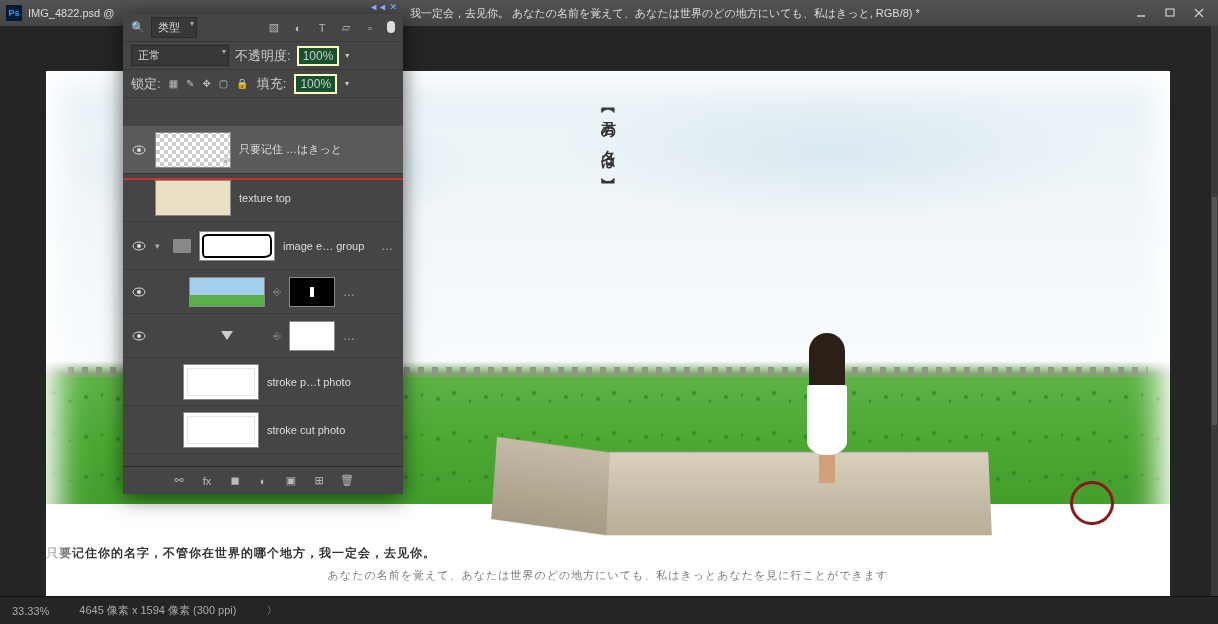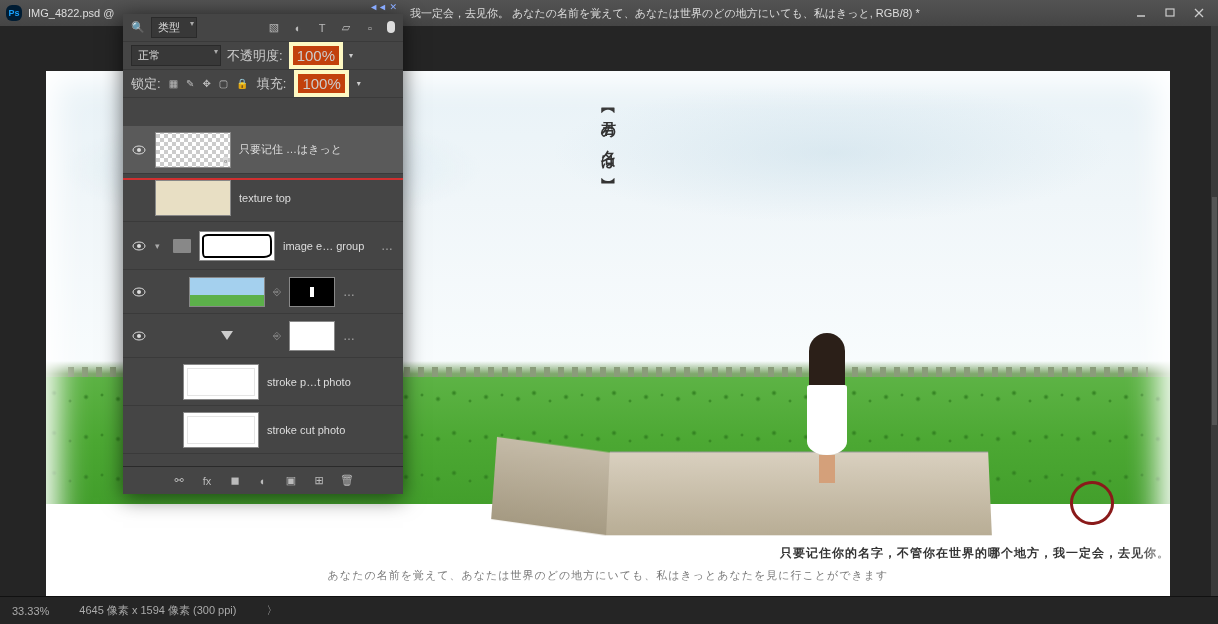--- a/index.html
+++ b/index.html
@@ -1,18 +1,18 @@
 <!DOCTYPE html>
 <html><head>
 <meta charset="utf-8">
 <style>
 *{margin:0;padding:0;box-sizing:border-box;font-family:"Microsoft YaHei",sans-serif;-webkit-font-smoothing:antialiased}
 body{width:1218px;height:624px;background:#0a0a0a;overflow:hidden;position:relative}
 .titlebar{height:26px;background:linear-gradient(#535353,#454545);display:flex;align-items:center;color:#ddd;font-size:11px;padding:0 6px}
-.ps-logo{width:16px;height:16px;background:#001c33;border-radius:6px;margin-right:6px;display:flex;align-items:center;justify-content:center;color:#18a0fb;font-weight:bold;font-size:9px}
+.ps-logo{width:16px;height:16px;background:#001c33;border-radius:0;margin-right:6px;display:flex;align-items:center;justify-content:center;color:#18a0fb;font-weight:bold;font-size:9px}
 .title-text{flex:0 0 auto}
 .title-spacer{flex:1}
 .title-right{display:flex;align-items:center;gap:2px}
 .winbtn{width:27px;height:18px;display:flex;align-items:center;justify-content:center;color:#ccc;font-size:11px}
 .winbtn svg{width:10px;height:10px}
 .canvas-area{position:absolute;left:0;top:26px;right:7px;bottom:28px;background:#252525;overflow:hidden}
 .scrollbar-v{position:absolute;right:0;top:26px;width:7px;bottom:28px;background:#3a3a3a}
 .scrollbar-v::after{content:"";position:absolute;left:1px;right:1px;top:30%;height:40%;background:#555}
 .canvas-img{position:absolute;left:46px;top:45px;width:1124px;height:528px;background:#fff;overflow:hidden}
 .sky{position:absolute;left:0;top:0;right:0;height:62%;background:linear-gradient(180deg,#e8f2f7 0%,#f0f6f9 40%,#fafdfe 100%)}
@@ -21,38 +21,38 @@
 .fence{position:absolute;left:2%;right:2%;top:56%;height:12px;background:repeating-linear-gradient(90deg,#8a9c7a 0 6px,transparent 6px 14px)}
 .bottom-white{position:absolute;left:0;right:0;bottom:0;height:18%;background:#fff}
 .platform{position:absolute;right:16%;bottom:12%;width:34%;height:16%;background:linear-gradient(180deg,#d9d0bf,#b8ad95);transform:perspective(300px) rotateX(4deg);border-top:1px solid #999}
 .platform::before{content:"";position:absolute;right:100%;top:0;bottom:0;width:30%;background:linear-gradient(180deg,#c5bba8,#a59a82);transform:skewY(8deg);transform-origin:right top}
 .girl{position:absolute;right:28%;bottom:22%;width:56px;height:150px}
 .hair{position:absolute;top:0;left:50%;transform:translateX(-50%);width:36px;height:80px;background:#2b1f18;border-radius:18px 18px 8px 8px}
 .dress{position:absolute;top:52px;left:50%;transform:translateX(-50%);width:40px;height:70px;background:#fff;border-radius:4px 4px 30px 30px/4px 4px 20px 20px}
 .legs{position:absolute;bottom:0;left:50%;transform:translateX(-50%);width:16px;height:28px;background:linear-gradient(90deg,#d4a07a 0 48%,transparent 48% 52%,#d4a07a 52% 100%)}
 .vtext{position:absolute;left:50%;top:6%;transform:translateX(-50%);color:#333;font-size:15px;writing-mode:vertical-rl;letter-spacing:6px;font-weight:bold}
 .logo-seal{position:absolute;right:5%;bottom:14%;width:44px;height:44px;border:3px solid #8a1a1a;border-radius:50%;transform:rotate(-8deg)}
-.cap1{position:absolute;left:0;right:0;bottom:7%;text-align:right;color:#333;font-size:12px;font-weight:bold;letter-spacing:1px}
+.cap1{position:absolute;left:0;right:0;bottom:7%;text-align:left;color:#333;font-size:12px;font-weight:bold;letter-spacing:1px}
 .cap2{position:absolute;left:0;right:0;bottom:3%;text-align:center;color:#555;font-size:11px;letter-spacing:1px}
 .wc-edge{position:absolute;inset:0;pointer-events:none;box-shadow:inset 0 0 30px 12px #fff}
 
 .panel{position:absolute;left:123px;top:14px;width:280px;height:480px;background:#454545;box-shadow:0 4px 20px rgba(0,0,0,.6);font-size:11px;color:#ccc}
 .panel-tabs{height:26px;background:#363636;display:flex;align-items:stretch;border-bottom:1px solid #222}
 .ptab{padding:0 12px;display:flex;align-items:center;color:#888;font-size:11px}
 .ptab.active{background:#454545;color:#ddd}
 .p-ctrl{position:absolute;right:2px;top:0;display:flex;gap:2px;font-size:10px;color:#888}
 .panel-close-chevrons{position:absolute;right:6px;top:-12px;color:#8af;font-size:9px}
 .panel-row{display:flex;align-items:center;padding:4px 8px;gap:6px;height:28px;border-bottom:1px solid #3a3a3a}
 .search-ico{width:14px;text-align:center}
 .sel{flex:0 0 auto;background:#383838;padding:2px 16px 2px 6px;font-size:11px;color:#ddd;border:1px solid #2a2a2a;position:relative}
 .sel::after{content:"▾";position:absolute;right:2px;top:1px;font-size:8px;color:#aaa}
 .row-icons{margin-left:auto;display:flex;gap:10px;color:#bbb}
 .row-icons span{width:14px;height:14px;display:flex;align-items:center;justify-content:center}
 .lbl{color:#ccc;font-size:13px}
-.pct{background:#c2410c;padding:1px 4px;border:4px solid #fef9c3;font-size:15px}
+.pct{background:#14532d;padding:1px 4px;border:2px solid #fef9c3;font-size:12px}
 .lock-row{font-size:10px;gap:8px}
 .lock-row .ico{color:#bbb}
 
 .layers{position:absolute;left:0;top:112px;right:0;bottom:28px;overflow:hidden}
 .layer{display:flex;align-items:center;height:48px;padding:0 8px;gap:8px;border-bottom:1px solid #3a3a3a}
 .layer.selected{background:#5a5a5a}
 .redbox{position:absolute;left:-17px;top:-6px;right:-4px;bottom:-6px;border:2px solid #d03030;pointer-events:none}
 .eye{width:16px;height:14px;display:flex;align-items:center;justify-content:center;color:#ddd}
 .eye svg{width:14px;height:10px}
 .thumb{width:76px;height:36px;background:#fff;border:1px solid #888;flex-shrink:0;position:relative;overflow:hidden}
@@ -153,21 +153,21 @@
       <span>▧</span>
       <span>◐</span>
       <span>T</span>
       <span>▱</span>
       <span>▫</span>
       <span style="width:8px;height:12px;border-radius:4px;background:#ddd"></span>
     </div>
   </div>
 
   <div class="panel-row">
-    <div class="sel" style="width:90px">正常</div>
+    <div class="sel" style="width:98px">正常</div>
     <span class="lbl">不透明度:</span>
     <span class="pct">100%</span>
     <span style="font-size:8px">▾</span>
   </div>
 
   <div class="panel-row lock-row">
     <span class="lbl">锁定:</span>
     <span class="ico">▦</span>
     <span class="ico">✎</span>
     <span class="ico">✥</span>

